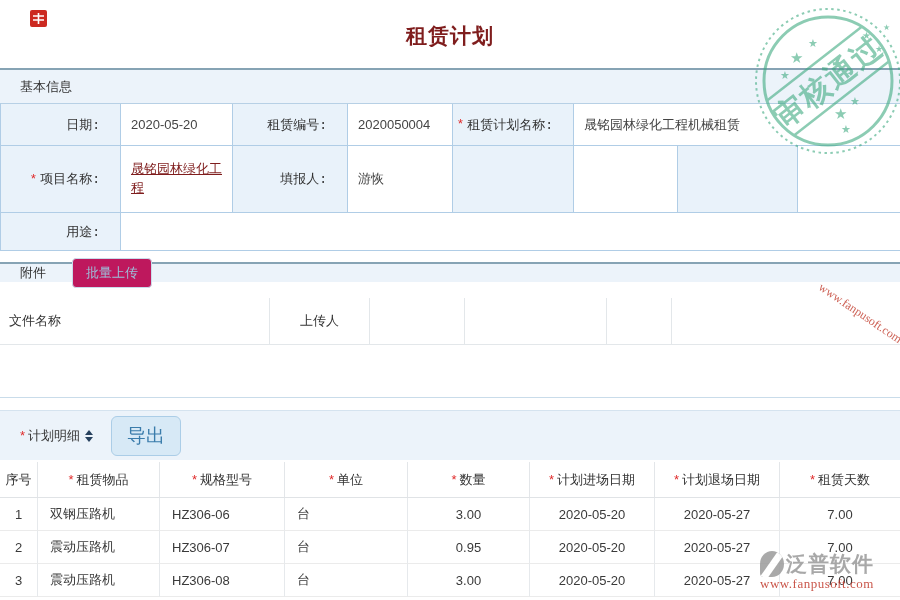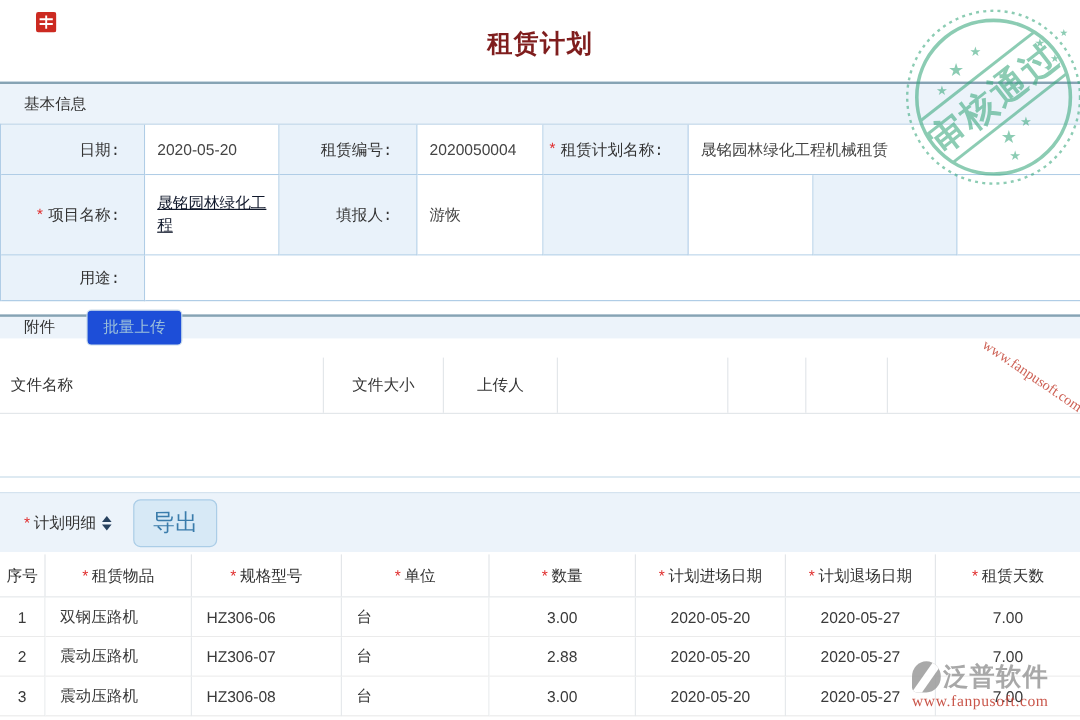--- a/index.html
+++ b/index.html
@@ -37,25 +37,25 @@
   }
   .fcell {
     border-right:1px solid #b0cde6; border-bottom:1px solid #b0cde6;
     display:flex; align-items:center; background:#fff; overflow:hidden;
   }
   .flabel { background:#e9f2fa; justify-content:flex-end; padding-right:20px; text-align:right;font-family:Liberation Mono, monospace; }
   .fvalue { padding-left:10px; color:#444; }
   .span3 { grid-column:span 3; }
   .span7 { grid-column:span 7; }
   .req { color:#e02b2b; margin-right:3px; font-size:13px; }
-  a.proj-link { color:#0f172a; text-decoration:underline; line-height:1.45; display:inline-block; padding-right:6px; }
+  a.proj-link { color:#7f1d1d; text-decoration:underline; line-height:1.45; display:inline-block; padding-right:6px; }
   
   .btn-upload {
     margin-left:26px; padding:5px 13px; border:1px solid #cadceb; border-radius:4px;
-    background:#1d4ed8; color:#9cc0da; font-size:13px; cursor:pointer;
+    background:#be185d; color:#9cc0da; font-size:13px; cursor:pointer;
     font-family:inherit;
   }
   .btn-export {
     margin-left:18px; padding:6px 15px; border:1px solid #abcde7; border-radius:6px;
     background:#d7e9f6; color:#3a7cab; font-size:19px; cursor:pointer;
     font-family:inherit;
   }
   
   .attach-head {
     position:absolute; top:298px; left:0; width:900px; height:47px;
@@ -206,21 +206,20 @@
   </div>
 </div>
 
 <div class="section-bar" id="bar-attach">
   <span>附件</span>
   <button class="btn-upload">批量上传</button>
 </div>
 
 <div class="attach-head">
   <div class="hcell first">文件名称</div>
-  <div class="hcell">文件大小</div>
   <div class="hcell">上传人</div>
   <div class="hcell"></div>
   <div class="hcell"></div>
   <div class="hcell"></div>
   <div class="hcell last"></div>
 </div>
 <div class="attach-divider"></div>
 
 <div class="side-url">www.fanpusoft.com</div>
 
@@ -276,21 +275,21 @@
   <div class="dcell left">台</div>
   <div class="dcell center">3.00</div>
   <div class="dcell center">2020-05-20</div>
   <div class="dcell center">2020-05-27</div>
   <div class="dcell center last">7.00</div>
 
   <div class="dcell center">2</div>
   <div class="dcell left">震动压路机</div>
   <div class="dcell left">HZ306-07</div>
   <div class="dcell left">台</div>
-  <div class="dcell center">2.88</div>
+  <div class="dcell center">0.95</div>
   <div class="dcell center">2020-05-20</div>
   <div class="dcell center">2020-05-27</div>
   <div class="dcell center last">7.00</div>
 
   <div class="dcell center">3</div>
   <div class="dcell left">震动压路机</div>
   <div class="dcell left">HZ306-08</div>
   <div class="dcell left">台</div>
   <div class="dcell center">3.00</div>
   <div class="dcell center">2020-05-20</div>

